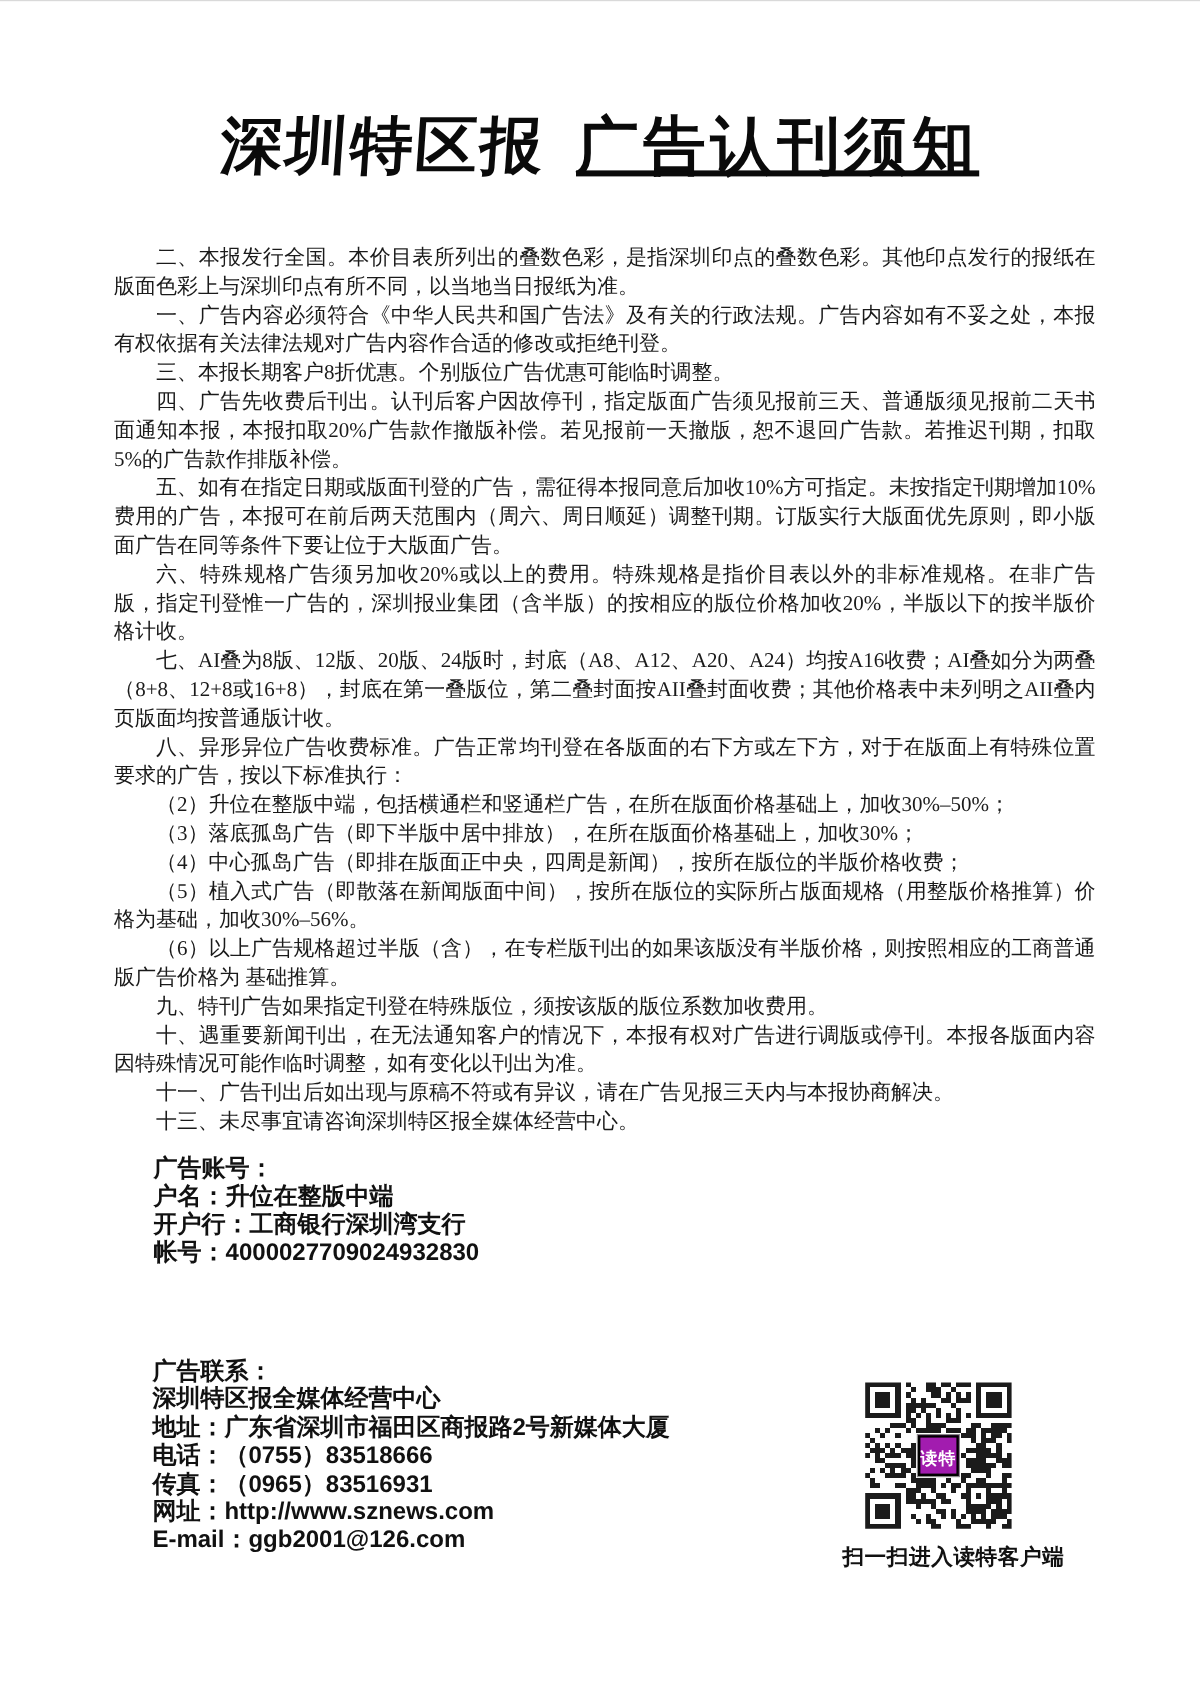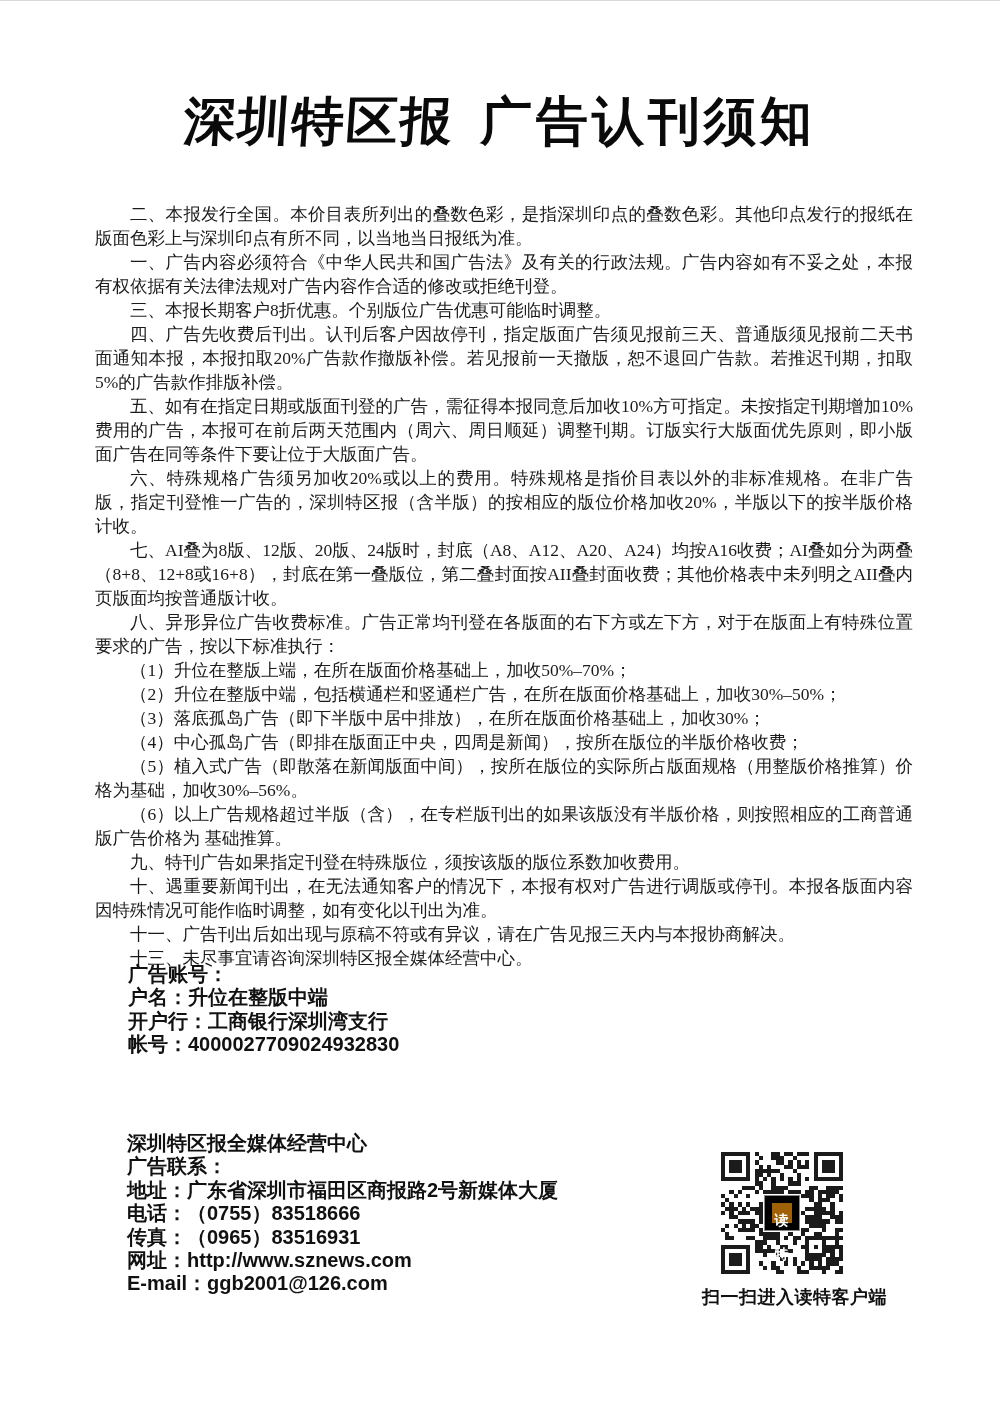--- a/index.html
+++ b/index.html
@@ -17,21 +17,21 @@
     position:absolute;top:86px;left:0;right:0;
     text-align:center;
     font-family:"DejaVu Serif","Liberation Serif",serif;
     font-weight:bold;
     font-size:52px;
     letter-spacing:2px;
     white-space:nowrap;
     color:#0a0a0a;
   }
   .title .brand{margin-right:26px;transform:skewX(-4deg);display:inline-block;}
-  .title .subject{letter-spacing:4px;}
+  .title .subject{letter-spacing:4px;text-decoration:underline;}
   
   .terms{
     position:absolute;left:95px;top:201px;width:818px;
     font-family:"Liberation Serif","DejaVu Serif",serif;
     font-size:17.5px;line-height:24px;
     text-align:justify;
     color:#1a1a1a;
   }
   .terms p{margin:0;text-indent:2em;}
   
@@ -51,22 +51,22 @@
     text-align:center;
   }
   .qr-wrap{
     position:relative;width:122px;height:122px;margin:0 auto;
   }
   .qr-wrap svg{display:block;width:122px;height:122px;shape-rendering:crispEdges;}
   .qr-logo{
     position:absolute;left:50%;top:50%;
     width:34px;height:34px;
     transform:translate(-50%,-50%);
-    background:#a16207;
-    border:7px solid #000000;
+    background:#a21caf;
+    border:2px solid #000000;
     box-shadow:0 0 0 1px #8a8a8a;
     color:#fff;
     font-family:"Liberation Sans","DejaVu Sans",sans-serif;
     font-weight:700;font-size:14px;line-height:34px;
     text-align:center;letter-spacing:1px;
     box-sizing:border-box;
   }
   .qr-caption{
     margin-top:11px;
     font-family:"Liberation Sans","DejaVu Sans",sans-serif;
@@ -82,45 +82,44 @@
   <div class="title">
     <span class="brand">深圳特区报</span><span class="subject">广告认刊须知</span>
   </div>
 
   <div class="terms">
     <p>二、本报发行全国。本价目表所列出的叠数色彩，是指深圳印点的叠数色彩。其他印点发行的报纸在版面色彩上与深圳印点有所不同，以当地当日报纸为准。</p>
     <p>一、广告内容必须符合《中华人民共和国广告法》及有关的行政法规。广告内容如有不妥之处，本报有权依据有关法律法规对广告内容作合适的修改或拒绝刊登。</p>
     <p>三、本报长期客户8折优惠。个别版位广告优惠可能临时调整。</p>
     <p>四、广告先收费后刊出。认刊后客户因故停刊，指定版面广告须见报前三天、普通版须见报前二天书面通知本报，本报扣取20%广告款作撤版补偿。若见报前一天撤版，恕不退回广告款。若推迟刊期，扣取5%的广告款作排版补偿。</p>
     <p>五、如有在指定日期或版面刊登的广告，需征得本报同意后加收10%方可指定。未按指定刊期增加10%费用的广告，本报可在前后两天范围内（周六、周日顺延）调整刊期。订版实行大版面优先原则，即小版面广告在同等条件下要让位于大版面广告。</p>
-    <p>六、特殊规格广告须另加收20%或以上的费用。特殊规格是指价目表以外的非标准规格。在非广告版，指定刊登惟一广告的，深圳特区报（含半版）的按相应的版位价格加收20%，半版以下的按半版价格计收。</p>
+    <p>六、特殊规格广告须另加收20%或以上的费用。特殊规格是指价目表以外的非标准规格。在非广告版，指定刊登惟一广告的，深圳报业集团（含半版）的按相应的版位价格加收20%，半版以下的按半版价格计收。</p>
     <p>七、AI叠为8版、12版、20版、24版时，封底（A8、A12、A20、A24）均按A16收费；AI叠如分为两叠（8+8、12+8或16+8），封底在第一叠版位，第二叠封面按AII叠封面收费；其他价格表中未列明之AII叠内页版面均按普通版计收。</p>
     <p>八、异形异位广告收费标准。广告正常均刊登在各版面的右下方或左下方，对于在版面上有特殊位置要求的广告，按以下标准执行：</p>
-    <p>（1）升位在整版上端，在所在版面价格基础上，加收50%–70%；</p>
     <p>（2）升位在整版中端，包括横通栏和竖通栏广告，在所在版面价格基础上，加收30%–50%；</p>
     <p>（3）落底孤岛广告（即下半版中居中排放），在所在版面价格基础上，加收30%；</p>
     <p>（4）中心孤岛广告（即排在版面正中央，四周是新闻），按所在版位的半版价格收费；</p>
     <p>（5）植入式广告（即散落在新闻版面中间），按所在版位的实际所占版面规格（用整版价格推算）价格为基础，加收30%–56%。</p>
     <p>（6）以上广告规格超过半版（含），在专栏版刊出的如果该版没有半版价格，则按照相应的工商普通版广告价格为 基础推算。</p>
     <p>九、特刊广告如果指定刊登在特殊版位，须按该版的版位系数加收费用。</p>
     <p>十、遇重要新闻刊出，在无法通知客户的情况下，本报有权对广告进行调版或停刊。本报各版面内容因特殊情况可能作临时调整，如有变化以刊出为准。</p>
     <p>十一、广告刊出后如出现与原稿不符或有异议，请在广告见报三天内与本报协商解决。</p>
     <p>十三、未尽事宜请咨询深圳特区报全媒体经营中心。</p>
   </div>
 
   <div class="infoblock account">
     <div>广告账号：</div>
     <div>户名：升位在整版中端</div>
     <div>开户行：工商银行深圳湾支行</div>
     <div>帐号：4000027709024932830</div>
   </div>
 
   <div class="infoblock contact">
+    <div>广告联系：</div>
     <div>深圳特区报全媒体经营中心</div>
-    <div>广告联系：</div>
     <div>地址：广东省深圳市福田区商报路2号新媒体大厦</div>
     <div>电话：（0755）83518666</div>
     <div>传真：（0965）83516931</div>
     <div>网址：http://www.sznews.com</div>
     <div>E-mail：ggb2001@126.com</div>
   </div>
 
   <div class="qr-block">
     <div class="qr-wrap">
       <svg id="qr-svg" viewBox="0 0 29 29" xmlns="http://www.w3.org/2000/svg">

